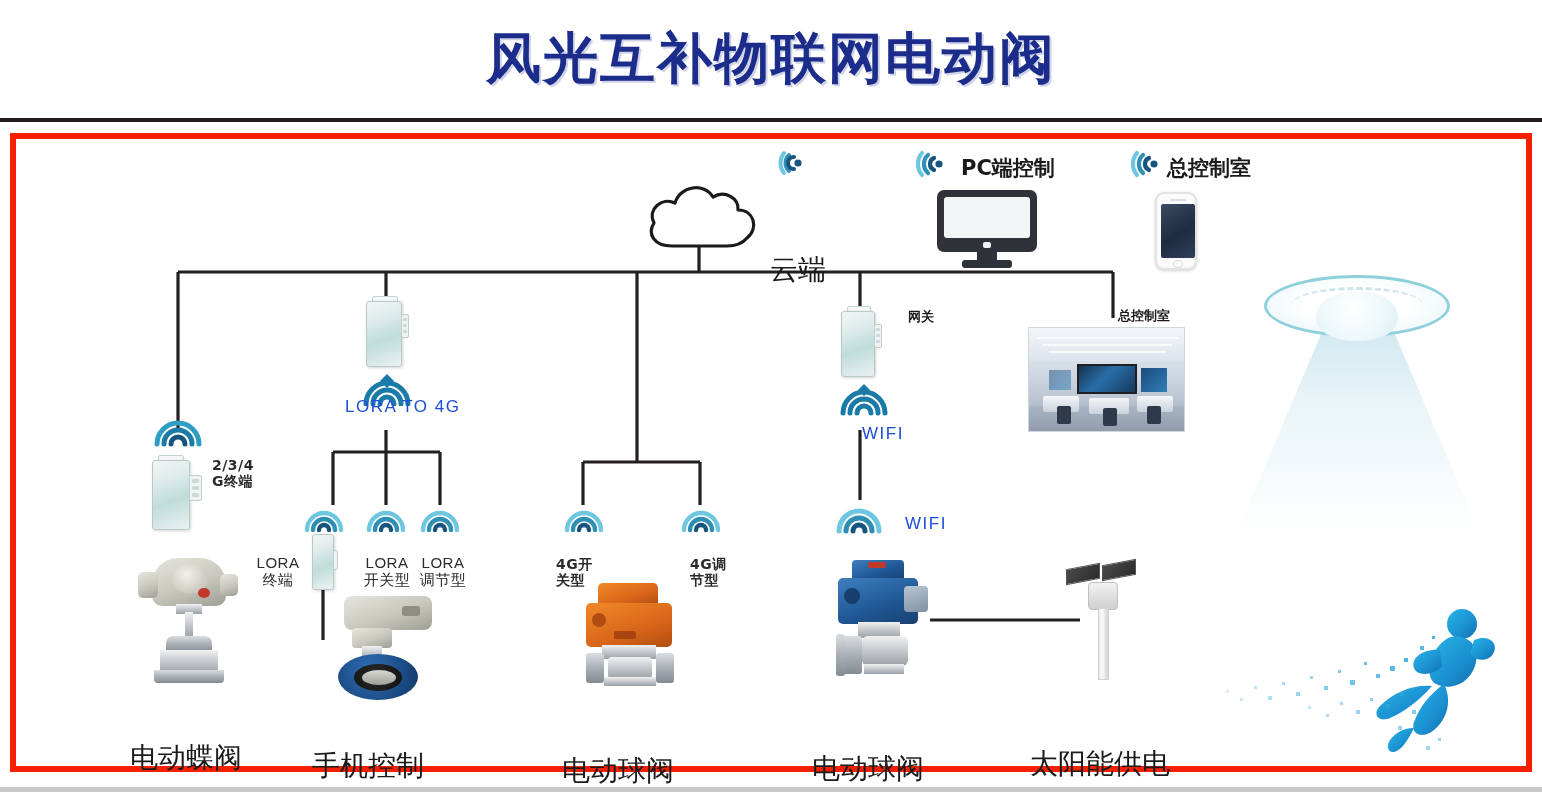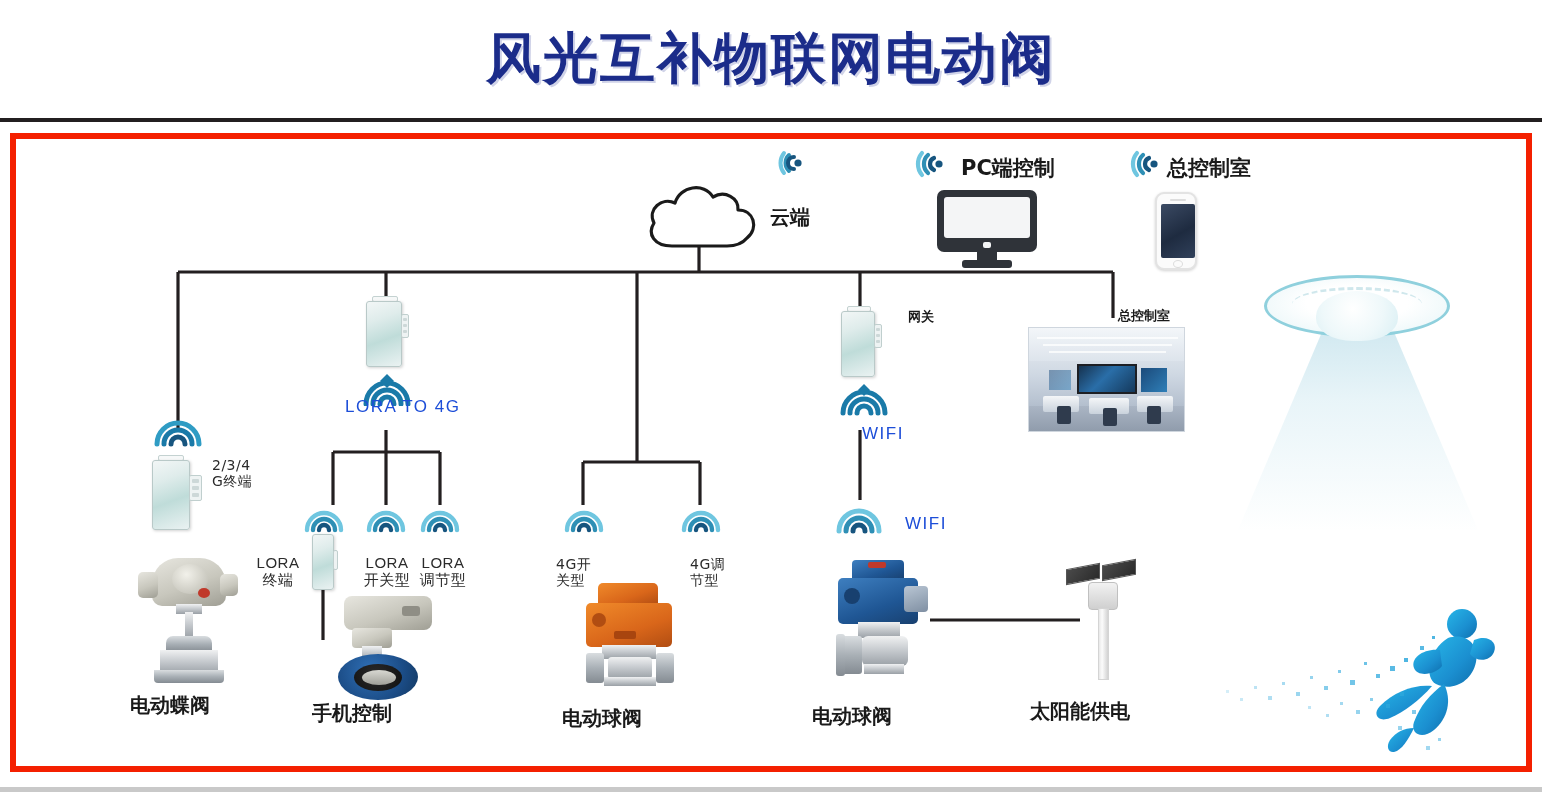--- a/index.html
+++ b/index.html
@@ -46,27 +46,27 @@
   #canvas { position: absolute; left: 0; top: 0; width: 1542px; height: 809px; }
   #wires { position: absolute; left: 0; top: 0; width: 1542px; height: 809px; pointer-events: none; }
 
   .node { position: absolute; }
   .lbl {
     position: absolute;
     color: #1a1a1a;
     white-space: pre-line;
     line-height: 1.12;
   }
-  .lbl-cn-big  { font-size: 20px; font-weight: bold; font-family: "DejaVu Sans","Liberation Sans",sans-serif; }
+  .lbl-cn-big  { font-size: 28px; font-weight: normal; font-family: "DejaVu Sans","Liberation Sans",sans-serif; margin-top: 48px; }
   .lbl-cn-mid  { font-size: 21px; font-weight: bold; font-family: "DejaVu Sans","Liberation Sans",sans-serif; }
   .lbl-cn-sm   { font-size: 13px; font-weight: bold; font-family: "DejaVu Sans","Liberation Sans",sans-serif; }
   .lbl-en      { font-size: 17px; letter-spacing: 1.5px; color: #1d4ed8; }
   .lbl-en-sm   { font-size: 15px; letter-spacing: 0.5px; color: #2b2b2b; }
   .lbl-mix     { font-size: 14px; letter-spacing: 0.5px; color: #2b2b2b; text-align: left;
-                 font-family: "DejaVu Sans","Liberation Sans",sans-serif; }
+                 font-family: "DejaVu Sans","Liberation Sans",sans-serif; font-weight: bold; }
 
   
   .wifi { position: absolute; }
 
   
   .gw-box {
     position: absolute;
     background: linear-gradient(160deg,#f2f6f6 0%,#dfeceb 28%,#bfdcd9 58%,#eaf2f2 100%);
     border: 1px solid #b9c9c8;
     border-radius: 3px;

